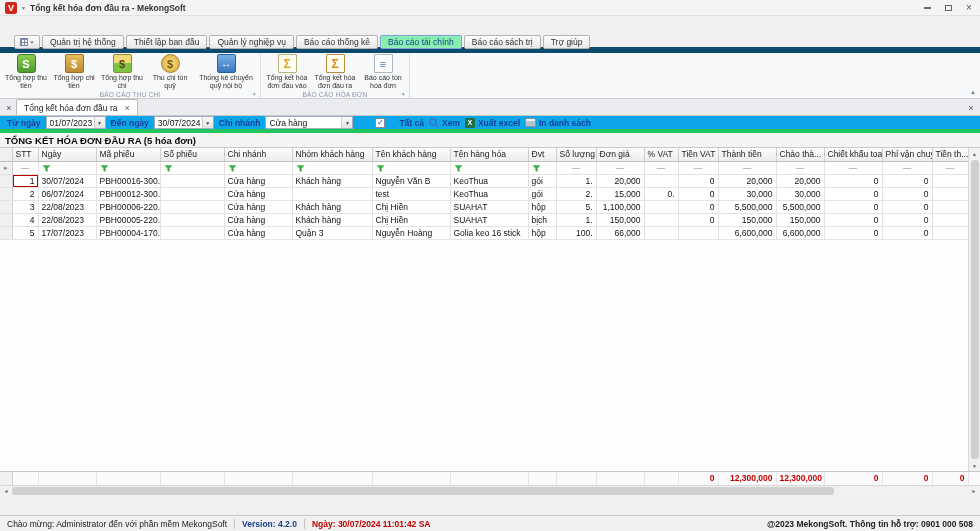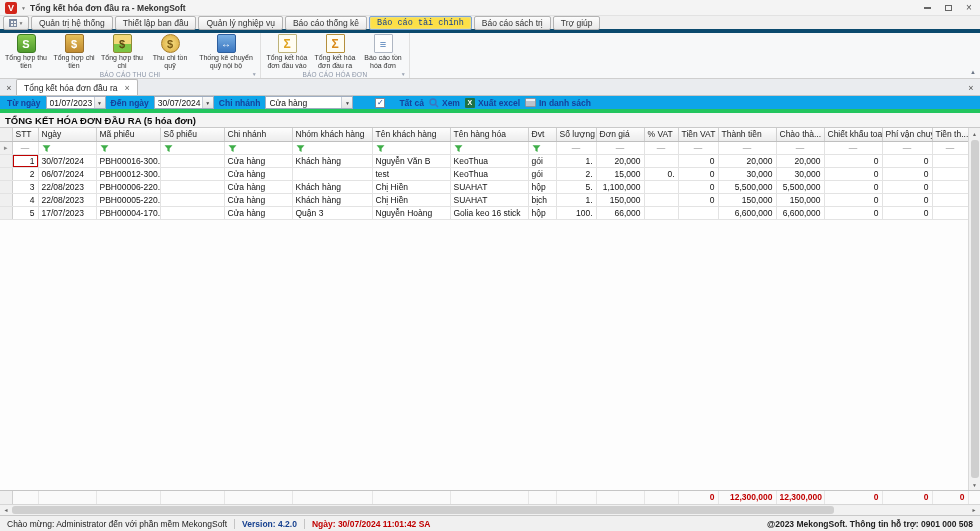--- a/index.html
+++ b/index.html
@@ -12,25 +12,25 @@
   .logo { width:12px; height:12px; background:#d3261b; color:#fff; font-size:9px; font-weight:bold; display:flex; align-items:center; justify-content:center; border-radius:2px; }
   .qa-caret { font-size:5px; color:#777; }
   .tb-title { flex:1; text-align:left; font-size:8.5px; font-weight:bold; color:#333; }
   .tb-controls { display:flex; gap:9px; align-items:center; }
   .tb-btn { display:flex; align-items:center; justify-content:center; width:12px; height:12px; color:#555; cursor:default; }
   .min-glyph { width:7px; height:2px; background:#666; }
   .max-glyph { width:7px; height:6px; border:1px solid #666; }
   .close-glyph { font-size:10px; line-height:10px; color:#555; }
 
   
-  .menubar { height:17px; flex:0 0 17px; display:flex; align-items:center; gap:2px; padding:0 3px; background:#f0f0f0; border-bottom:4px solid #0c4a6e; }
+  .menubar { height:17px; flex:0 0 17px; display:flex; align-items:center; gap:2px; padding:0 14px; background:#f0f0f0; border-bottom:6px solid #0c4a6e;margin-top:20px; }
   .app-menu-btn { width:26px; height:14px; border:1px solid #b2b2b2; background:linear-gradient(#fdfdfd,#e7e7e7); border-radius:2px; display:flex; align-items:center; justify-content:center; gap:2px; }
   .grid-glyph { width:8px; height:8px; border:1px solid #7d8aa0; background-image:linear-gradient(#7d8aa0 1px,transparent 1px),linear-gradient(90deg,#7d8aa0 1px,transparent 1px); background-size:3px 3px; }
   .menu-tab { height:14px; padding:0 7px; display:flex; align-items:center; border:1px solid #b3b3b3; background:linear-gradient(#fcfcfc,#e9e9e9); border-radius:2px; font-size:8.5px; color:#333; white-space:nowrap; }
-  .menu-tab.active { background:#fde047; border-color:#7aa2d8; color:#17418f; box-shadow:inset 0 0 2px #cfe0f5;font-family:Liberation Mono, monospace; }
+  .menu-tab.active { background:#86efac; border-color:#7aa2d8; color:#17418f; box-shadow:inset 0 0 2px #cfe0f5; }
 
   
   .ribbon { height:46px; flex:0 0 46px; display:flex; background:#f7f8f9; border-bottom:1px solid #cfcfcf; position:relative; }
   .rgroup { display:flex; flex-direction:column; border-right:1px solid #e0e0e0; padding:1px 2px 0 2px; }
   .ritems { display:flex; align-items:flex-start; flex:1; }
   .ritem { min-width:38px; max-width:48px; padding:0 1px; display:flex; flex-direction:column; align-items:center; gap:1px; text-align:center; }
   .ritem.wide { max-width:64px; }
   .rlabel { font-size:7px; line-height:1.15; color:#333; }
   .ricon { width:19px; height:19px; display:flex; align-items:center; justify-content:center; font-weight:bold; font-size:11px; }
   .ic-money-in { background:linear-gradient(#8bcd50,#4f9b2e); border:1px solid #3e7d24; border-radius:3px; color:#fff; }
@@ -102,21 +102,21 @@
   table.tot td { height:13px; line-height:13px; padding:0 3px; font-size:8.5px; overflow:hidden; white-space:nowrap; border-right:1px solid #e6e6e6; color:#c00000; font-weight:bold; text-align:right; }
   table.tot td.ind { background:#f0f0f0; border-right:1px solid #cfcfcf; }
 
   
   .hscroll { flex:0 0 11px; background:#f1f1f1; border-top:1px solid #d6d6d6; display:flex; align-items:center; }
   .hs-arrow { width:12px; height:100%; display:flex; align-items:center; justify-content:center; font-size:5px; color:#666; }
   .hs-track { flex:1; height:100%; position:relative; }
   .hs-thumb { position:absolute; left:0; top:1px; bottom:1px; width:86%; background:#cfcfcf; border-radius:3px; }
 
   
-  .statusbar { flex:0 0 16px; display:flex; align-items:center; gap:7px; padding:0 7px; background:#f0f0f0; border-top:1px solid #c9c9c9; font-size:8.5px; }
+  .statusbar { flex:0 0 16px; display:flex; align-items:center; gap:7px; padding:0 7px; background:#f0f0f0; border-top:1px solid #c9c9c9; font-size:8.5px;margin-top:19px; }
   .sb-sep { width:1px; height:10px; background:#c4c4c4; }
   .sb-version { color:#17418f; font-weight:bold; }
   .sb-date { color:#c00000; font-weight:bold; }
   .sb-right { margin-left:auto; font-weight:bold; color:#222; }
 </style>
 </head>
 <body>
 
 <div class="window">
 

